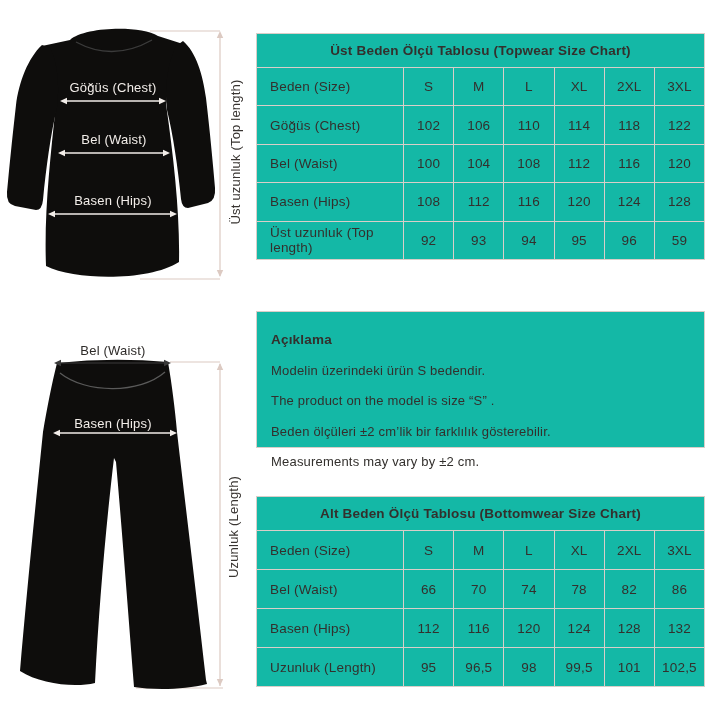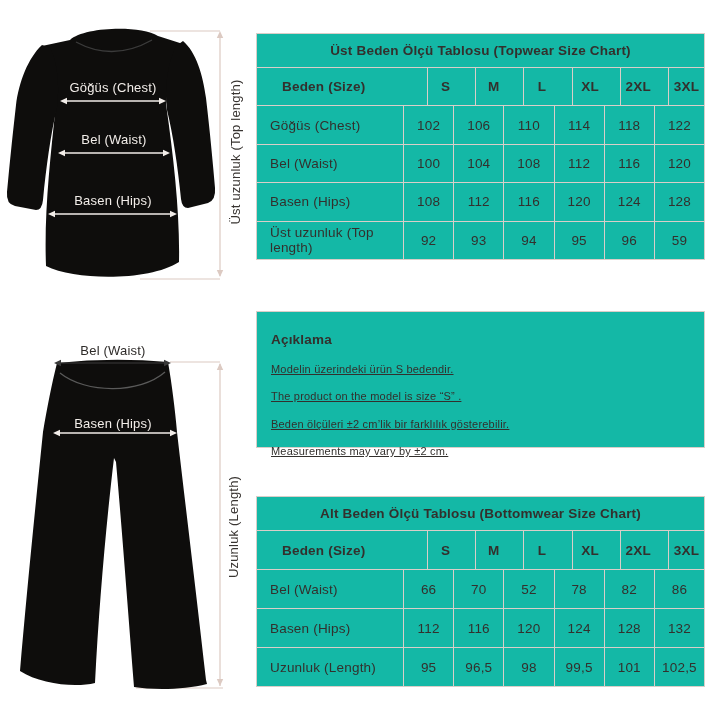--- a/index.html
+++ b/index.html
@@ -17,25 +17,25 @@
     font-weight:bold;font-size:13.5px;letter-spacing:.2px;
   }
   .t-row{flex:1;display:flex;border-top:1px solid #d9cec8;min-height:0;}
   .t-cell{
     flex:1;display:flex;align-items:center;justify-content:center;
     border-left:1px solid #d9cec8;font-size:13.5px;letter-spacing:.2px;
   }
   .t-cell.lbl{
     flex:0 0 146px;justify-content:flex-start;padding-left:13px;border-left:none;box-sizing:border-box;
   }
-  .t-head .t-cell{font-weight:bold;margin-left:12px;}
+  .t-head .t-cell{font-weight:normal;}
   
   .notes{padding:8px 14px;box-sizing:border-box;}
   .n-title{font-weight:bold;font-size:13.5px;letter-spacing:.2px;margin-top:12px;}
-  .n-line{font-size:11px;letter-spacing:.2px;margin-top:15.5px;text-decoration:underline;}
+  .n-line{font-size:13px;letter-spacing:.2px;margin-top:15.5px;}
   
   .illustration{position:absolute;left:0;top:0;}
   svg text{font-family:"Liberation Sans", sans-serif;letter-spacing:.2px;}
 </style>
 </head>
 <body>
 
 <div class="stage">
 
   <svg class="illustration" width="252" height="720" viewBox="0 0 252 720">
@@ -201,21 +201,21 @@
       <div class="t-cell">M</div>
       <div class="t-cell">L</div>
       <div class="t-cell">XL</div>
       <div class="t-cell">2XL</div>
       <div class="t-cell">3XL</div>
     </div>
     <div class="t-row">
       <div class="t-cell lbl">Bel (Waist)</div>
       <div class="t-cell">66</div>
       <div class="t-cell">70</div>
-      <div class="t-cell">52</div>
+      <div class="t-cell">74</div>
       <div class="t-cell">78</div>
       <div class="t-cell">82</div>
       <div class="t-cell">86</div>
     </div>
     <div class="t-row">
       <div class="t-cell lbl">Basen (Hips)</div>
       <div class="t-cell">112</div>
       <div class="t-cell">116</div>
       <div class="t-cell">120</div>
       <div class="t-cell">124</div>

